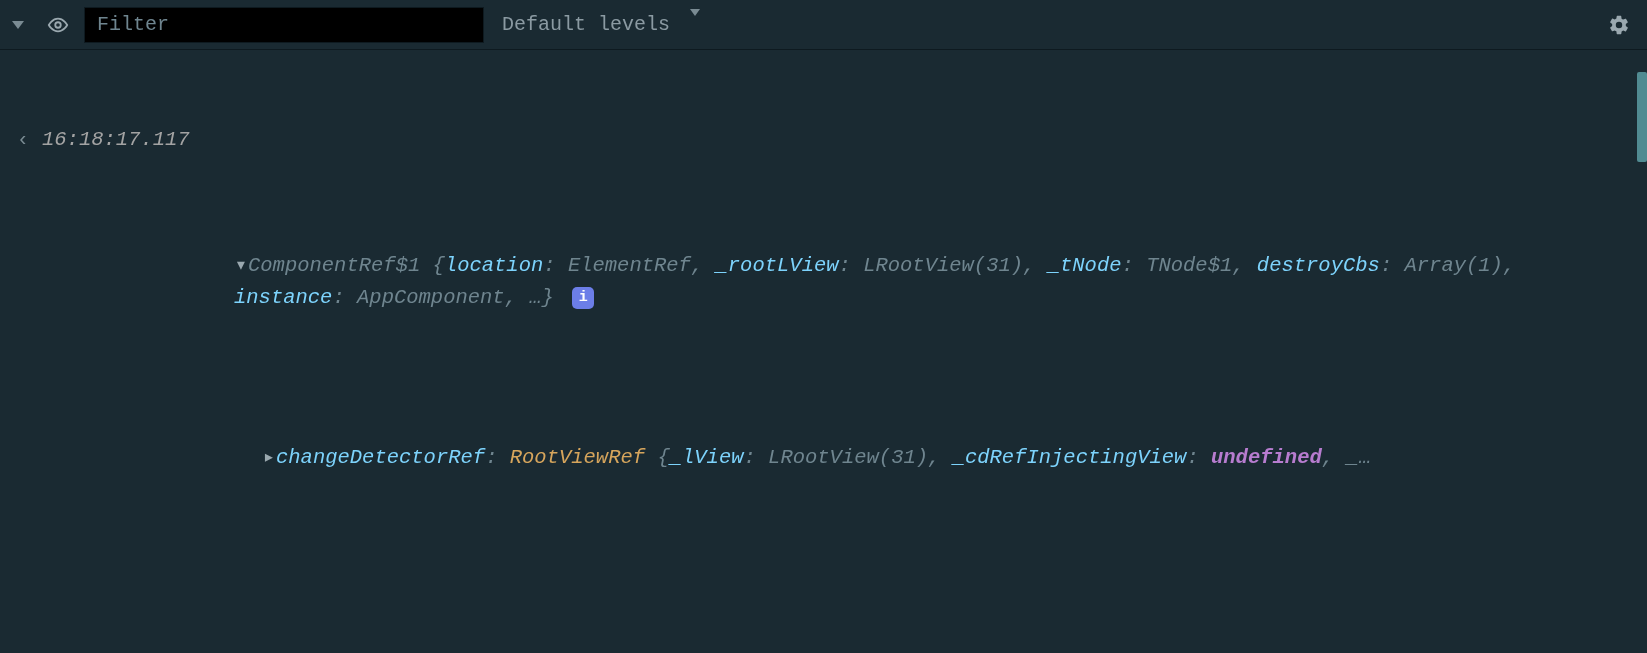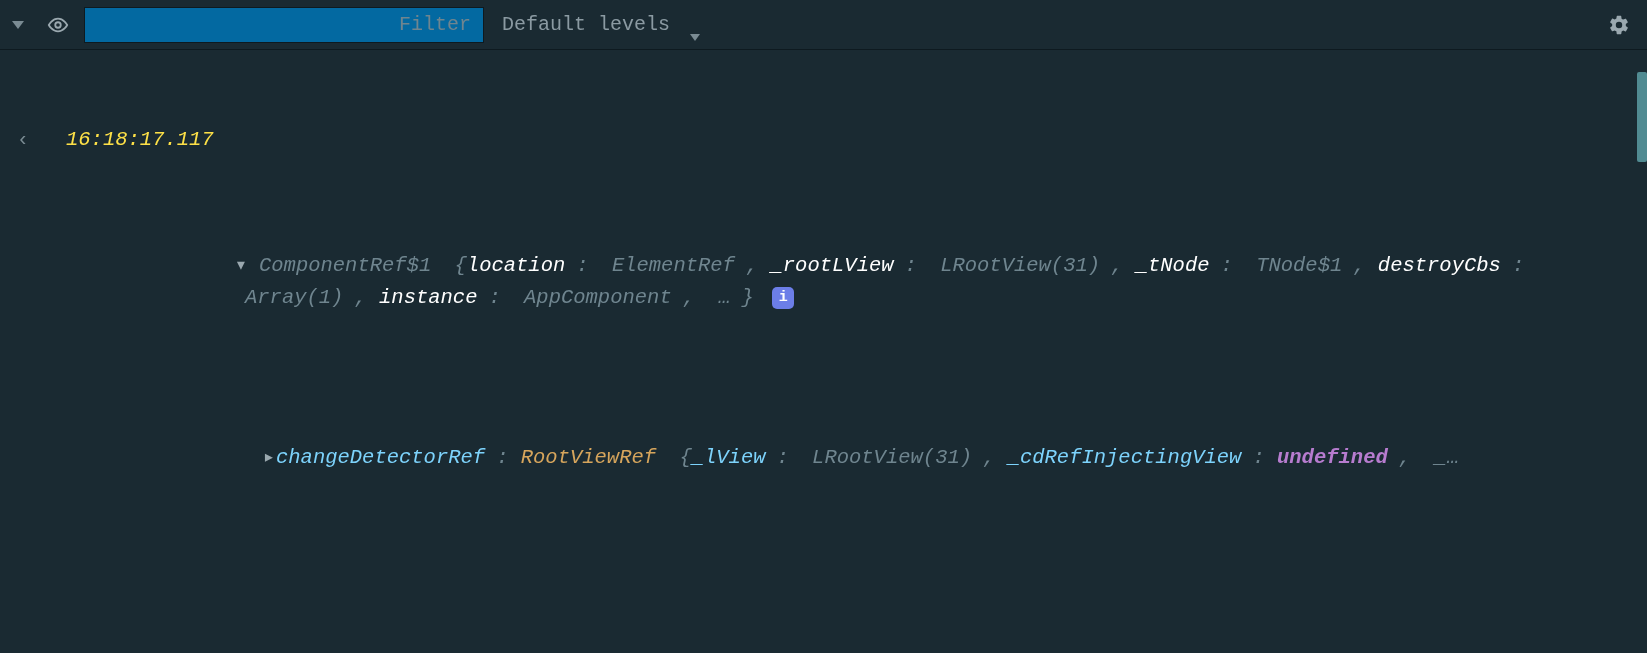--- a/index.html
+++ b/index.html
@@ -9,26 +9,26 @@
     font-family: Menlo, Consolas, "Courier New", monospace;
     font-style: italic;
     font-size: 20.5px;
     line-height: 32px;
     background: #1a2a32;
     color: #cdd4d8;
     overflow: hidden;
   }
 
   
-  .c-ts   { color: #fde047; margin-left: 24px; } 
-  .c-dim  { color: #6f858f; margin-left: 11px; } 
+  .c-ts   { color: #a3a3a3; } 
+  .c-dim  { color: #6f858f; } 
   .c-key  { color: #7dd3fc; } 
   .c-type { color: #d6a55c; } 
   .c-kw   { color: #b77ccf; font-weight: bold; }
-  .c-white{ color: #ffffff; }
+  .c-white{ color: #7dd3fc; }
 
   .topbar {
     height: 50px;
     width: 100%;
     display: flex;
     align-items: center;
     padding: 0 10px 0 4px;
     border-bottom: 1px solid #0e1a20;
     gap: 8px;
     font-style: normal;
@@ -46,33 +46,32 @@
     display:flex; align-items:center; gap:4px;
     color:#7a8b93;
     height:36px; padding:0 8px;
   }
   .tri { width:0; height:0; border-left:6px solid transparent; border-right:6px solid transparent; border-top:8px solid #7a8b93; }
   .tri-sm { border-left-width:5px; border-right-width:5px; border-top-width:7px; }
 
   .filter-input {
     flex: 0 0 400px;
     height: 36px;
-    background: #0369a1;
+    background: #000000;
     border: 1px solid #0e1a20;
     color: #cdd4d8;
     font-family: inherit;
     font-size: 20px;
     padding: 0 12px;
     outline: none;
-    text-align: right;
   }
   .filter-input::placeholder { color: #6f858f; font-style: normal; }
 
   .levels {
-    display:flex; align-items:flex-end; gap:20px;
+    display:flex; align-items:flex-start; gap:20px;
     color:#8b9aa2;
     font-size:20px;
     padding: 0 10px;
   }
 
   .scroll-ind {
     position:absolute;
     right:0;
     top:72px;
     width:10px;

